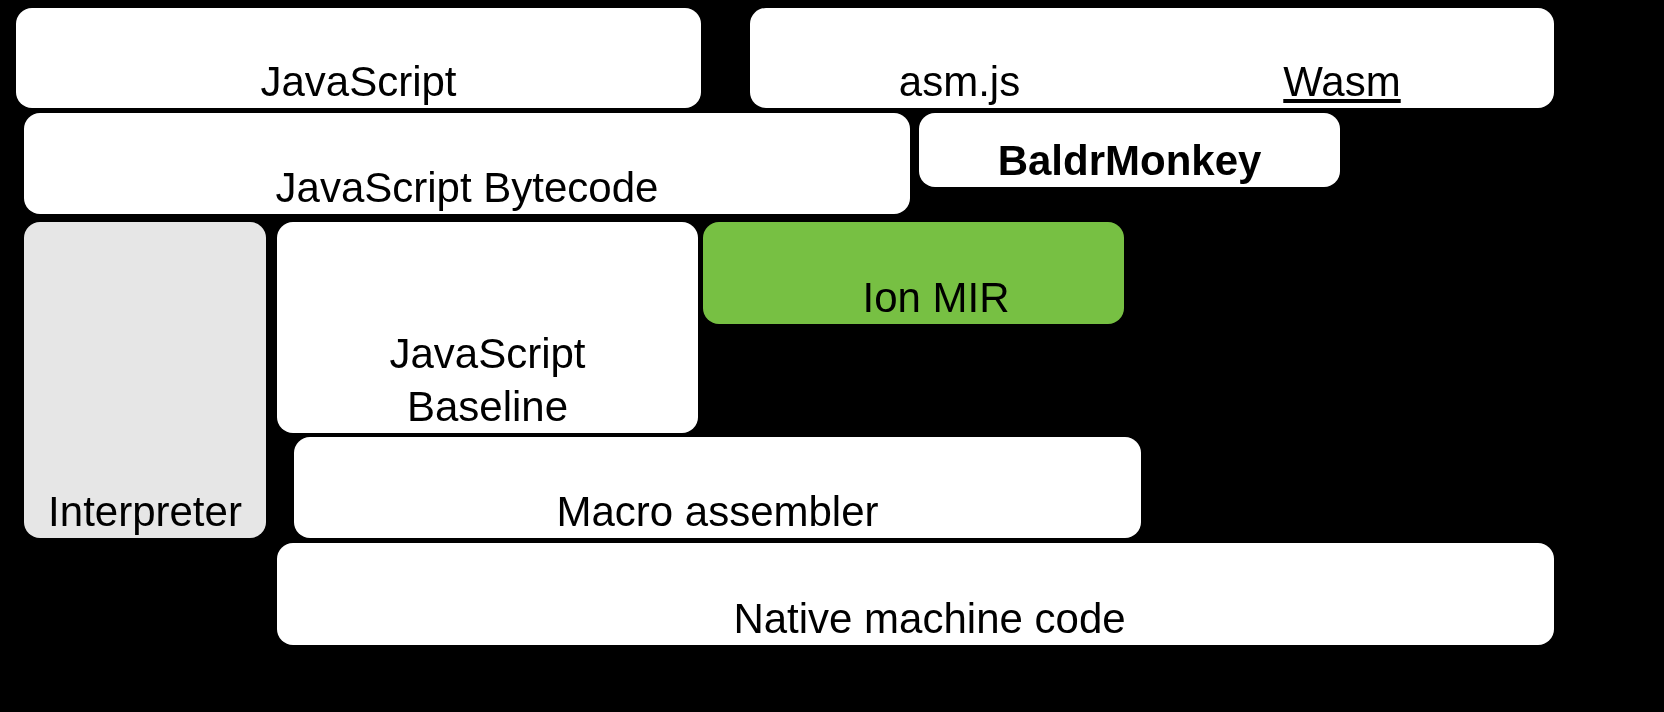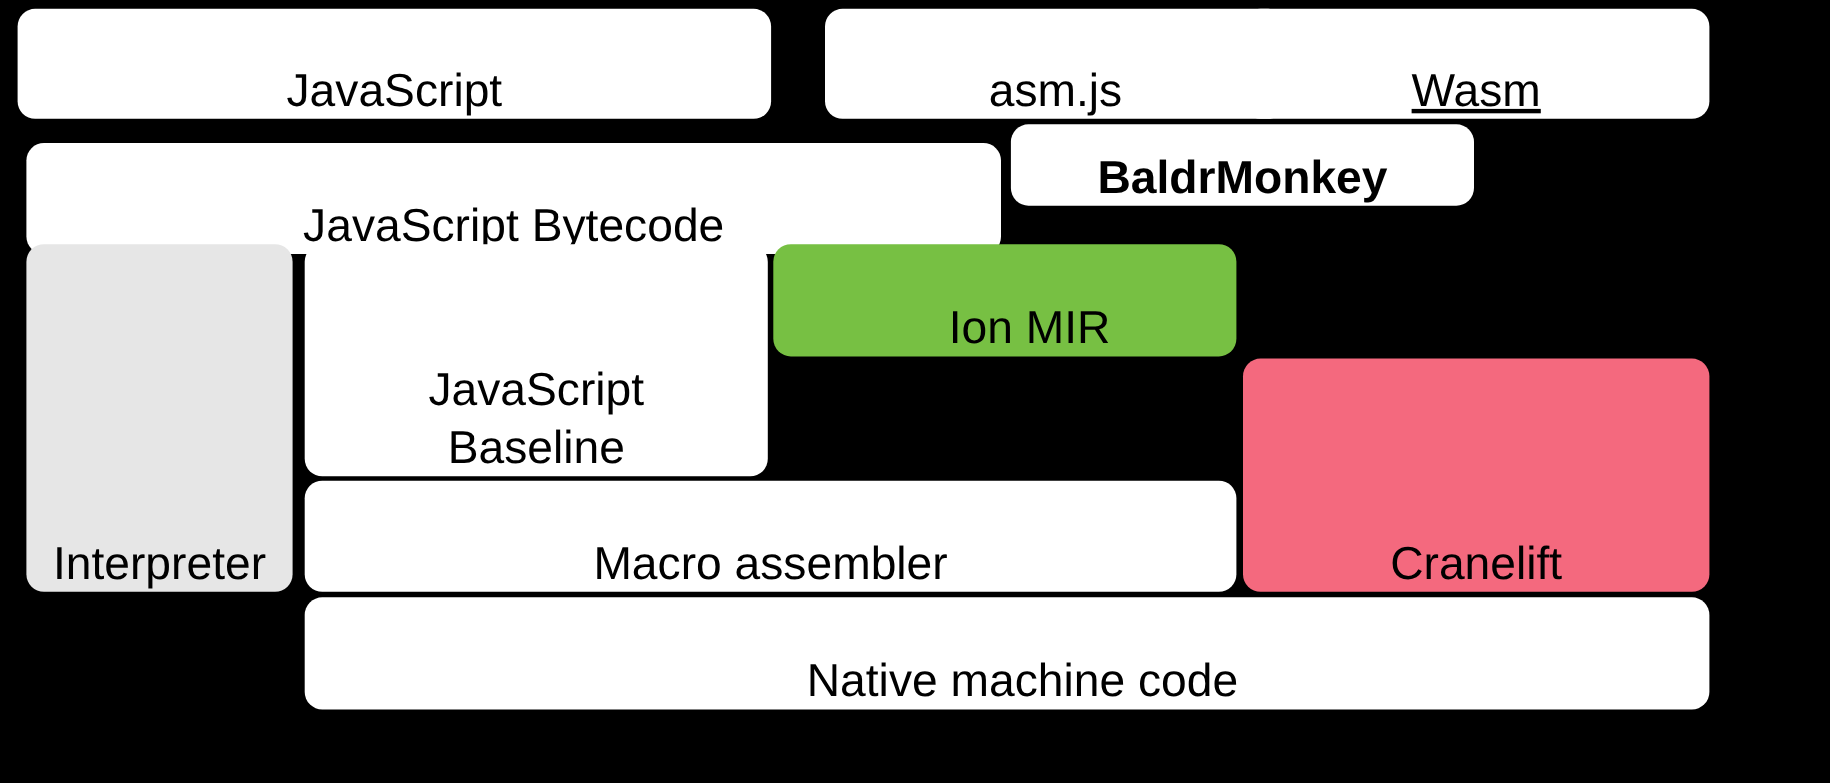--- a/index.html
+++ b/index.html
@@ -30,28 +30,28 @@
     white-space: pre-line;
   }
   .node.gray  { background: var(--box-interpreter, #e6e6e6); }
   .node.green { background: var(--box-ion, #77c043); }
   .node.pink  { background: var(--box-cranelift, #f4697e); }
 
   
   .n-javascript      { left: 16px;   top: 8px;   width: 685px;  height: 100px; }
   .n-asmjs           { left: 706px;  top: 8px;   width: 419px;  height: 100px; margin-left: 44px; }
   .n-wasm            { left: 1130px; top: 8px;   width: 424px;  height: 100px; text-decoration: underline; }
-  .n-bytecode        { left: 24px;   top: 113px; width: 886px;  height: 101px; margin-top: 17px; }
+  .n-bytecode        { left: 24px;   top: 113px; width: 886px;  height: 101px; }
   .n-baldrmonkey     { left: 919px;  top: 113px; width: 421px;  height: 74px; font-weight: bold; }
   .n-interpreter     { left: 24px;   top: 222px; width: 242px;  height: 316px; }
   .n-baseline        { left: 277px;  top: 222px; width: 421px;  height: 211px; }
   .n-ion-mir         { left: 703px;  top: 222px; width: 421px;  height: 102px; padding-left: 45px; }
   .n-ion-lir         { left: 703px;  top: 330px; width: 421px;  height: 102px; }
   .n-cranelift       { left: 1130px; top: 326px; width: 424px;  height: 212px; }
-  .n-macro-assembler { left: 277px;  top: 437px; width: 847px;  height: 101px; }
+  .n-macro-assembler { left: 294px;  top: 437px; width: 847px;  height: 101px; }
   .n-native          { left: 277px;  top: 543px; width: 1277px; height: 102px; padding-left: 28px; }
 </style>
 </head>
 <body>
 
 <div class="canvas">
 
   <div class="node n-javascript">
     <span>JavaScript</span>
   </div>
@@ -79,23 +79,20 @@
   <div class="node n-baseline">
     <span>JavaScript
 Baseline</span>
   </div>
 
   <div class="node green n-ion-mir">
     <span>Ion MIR</span>
   </div>
 
 
-  <div class="node pink n-cranelift">
-    <span>Cranelift</span>
-  </div>
 
   <div class="node n-macro-assembler">
     <span>Macro assembler</span>
   </div>
 
   <div class="node n-native">
     <span>Native machine code</span>
   </div>
 
 </div>

